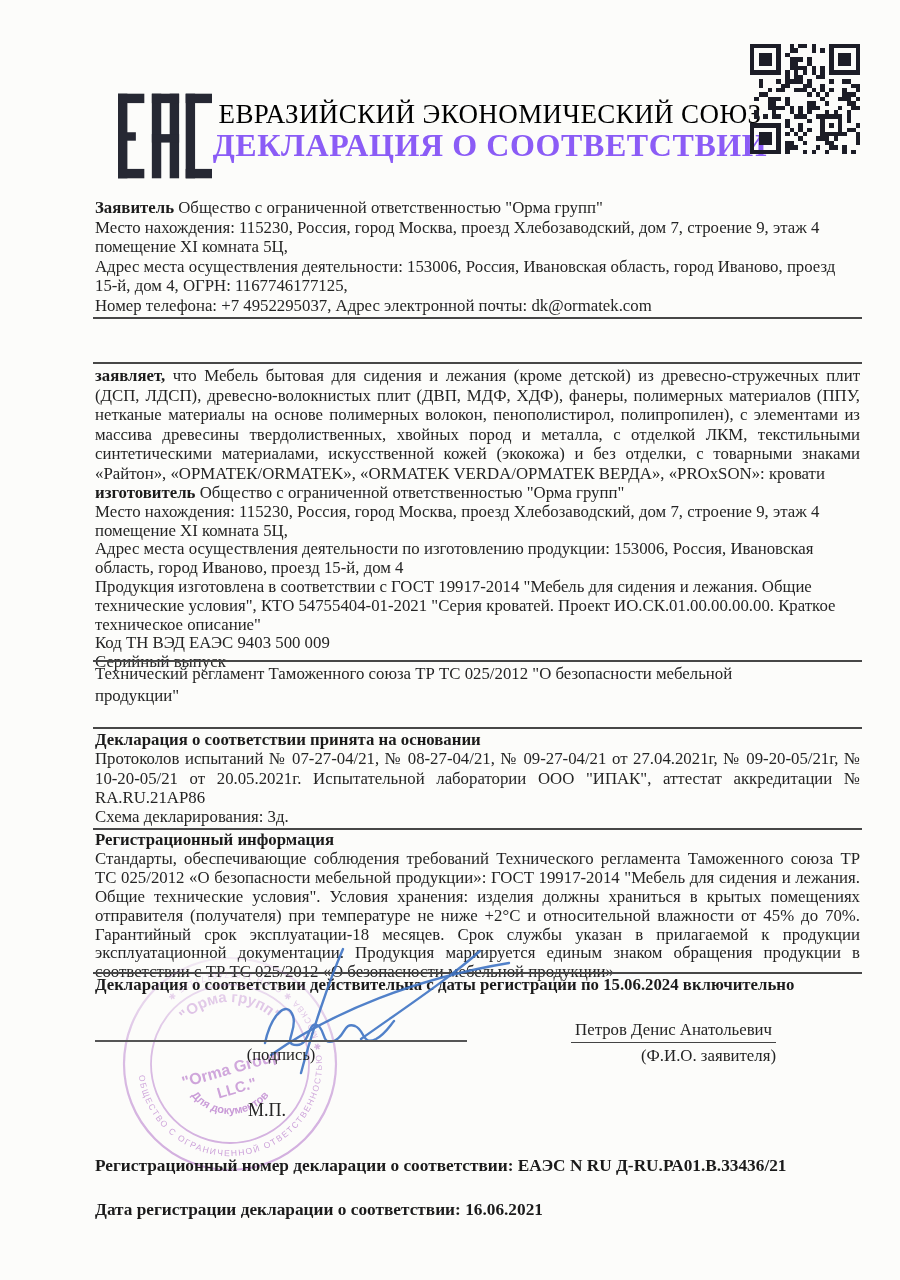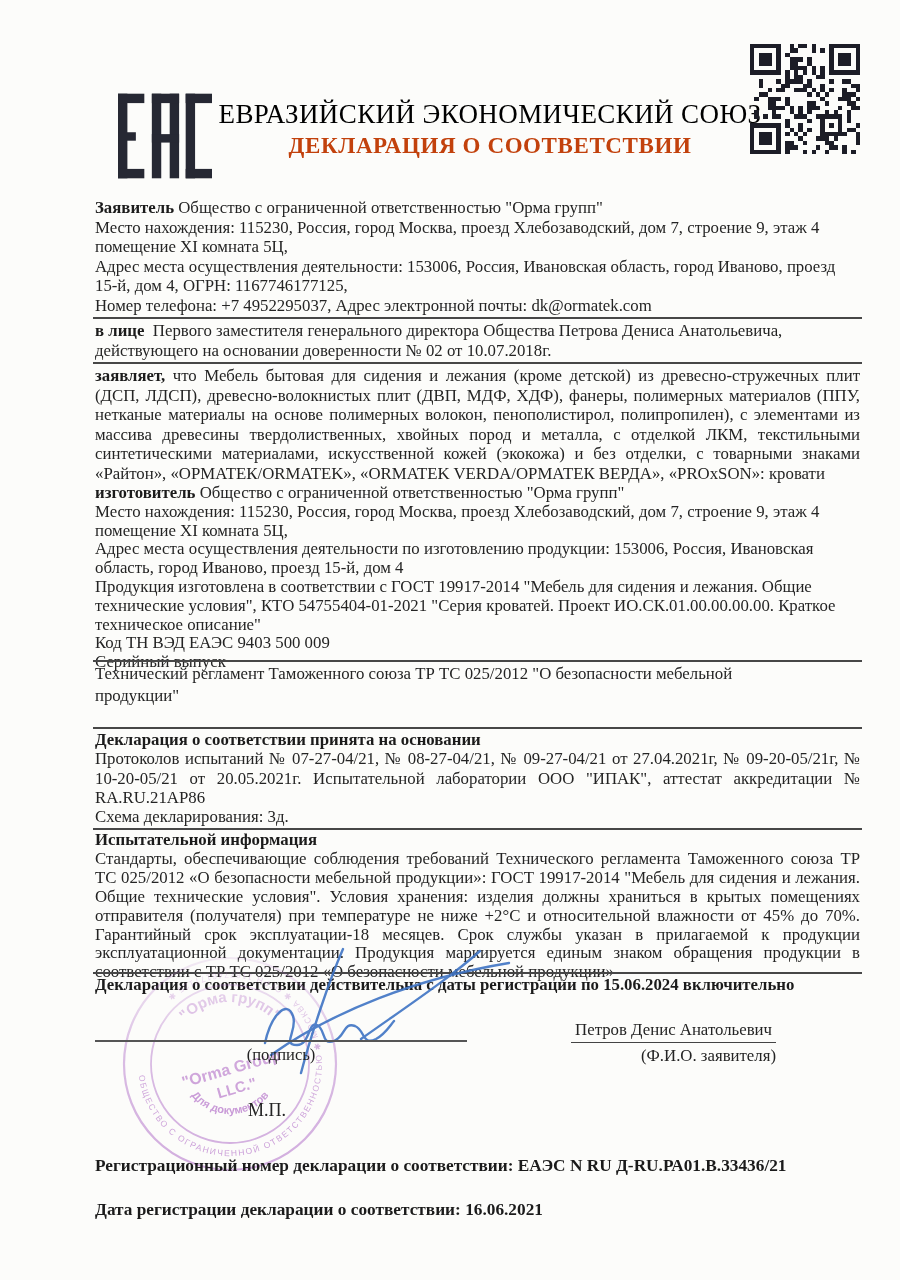--- a/index.html
+++ b/index.html
@@ -9,21 +9,21 @@
     font-family:"Liberation Serif","DejaVu Serif",serif;
     color:#242424;
   }
   .sec{position:absolute;left:95px;width:765px;font-size:16.8px;line-height:19.5px;}
   .sec .ln{margin:0;padding:0;}
   .justify{text-align:justify;}
   b,.b{font-weight:bold;color:#1b1b1b;}
   .rule{position:absolute;left:93px;width:769px;height:2px;background:#474747;}
   .titles{position:absolute;left:210px;top:99px;width:560px;text-align:center;}
   .t1{font-size:27px;font-weight:normal;letter-spacing:.4px;line-height:31px;color:#000000;}
-  .t2{font-size:23px;font-weight:bold;letter-spacing:.6px;line-height:31px;color:#c2410c;}
+  .t2{font-size:32px;font-weight:bold;letter-spacing:.6px;line-height:31px;color:#8b5cf6;}
   .eac{position:absolute;left:118px;top:93px;width:94px;height:86px;}
   .qr{position:absolute;left:750px;top:44px;width:110px;height:110px;shape-rendering:crispEdges;}
   .sigline{position:absolute;left:95px;top:1040px;width:372px;height:1.6px;background:#555;}
   .podpis{position:absolute;left:95px;top:1045px;width:372px;text-align:center;font-size:16.5px;}
   .fio{position:absolute;left:550px;top:1020px;width:226px;text-align:right;font-size:16.8px;}
   .fio .nm{display:inline-block;border-bottom:1.6px solid #444;padding:0 4px 2px 4px;}
   .fio .cap{margin-top:3px;}
   .mp{position:absolute;left:248px;top:1100px;font-size:18px;}
   .footer-line{position:absolute;left:95px;width:780px;font-size:17.3px;font-weight:bold;color:#1b1b1b;margin-top:32px;}
   .stampwrap{
@@ -340,23 +340,20 @@
     </svg>
 
   <div class="sec" style="top:198px">
     <div class="ln"><b>Заявитель</b> <span>Общество с ограниченной ответственностью "Орма групп"</span></div>
     <div class="ln">Место нахождения: 115230, Россия, город Москва, проезд Хлебозаводский, дом 7, строение 9, этаж 4 помещение XI комната 5Ц,</div>
     <div class="ln">Адрес места осуществления деятельности: 153006, Россия, Ивановская область, город Иваново, проезд 15-й, дом 4, ОГРН: 1167746177125,</div>
     <div class="ln">Номер телефона: +7 4952295037, Адрес электронной почты: dk@ormatek.com</div>
   </div>
   <div class="rule" style="top:317px"></div>
 
-  <div class="sec" style="top:321px">
-    <div class="ln"><b>в лице</b>&nbsp; <span>Первого заместителя генерального директора Общества Петрова Дениса Анатольевича, действующего на основании доверенности № 02 от 10.07.2018г.</span></div>
-  </div>
   <div class="rule" style="top:362px"></div>
 
   <div class="sec justify" style="top:366px">
     <div class="ln"><b>заявляет,</b> <span>что Мебель бытовая для сидения и лежания (кроме детской) из древесно-стружечных плит (ДСП, ЛДСП), древесно-волокнистых плит (ДВП, МДФ, ХДФ), фанеры, полимерных материалов (ППУ, нетканые материалы на основе полимерных волокон, пенополистирол, полипропилен), с элементами из массива древесины твердолиственных, хвойных пород и металла, с отделкой ЛКМ, текстильными синтетическими материалами, искусственной кожей (экокожа) и без отделки, с товарными знаками «Райтон», «ОРМАТЕК/ORMATEK», «ORMATEK VERDA/ОРМАТЕК ВЕРДА», «PROxSON»: кровати</span></div>
   </div>
   <div class="sec" style="top:484px;line-height:18.8px">
     <div class="ln"><b>изготовитель</b> <span>Общество с ограниченной ответственностью "Орма групп"</span></div>
     <div class="ln">Место нахождения: 115230, Россия, город Москва, проезд Хлебозаводский, дом 7, строение 9, этаж 4 помещение XI комната 5Ц,</div>
     <div class="ln">Адрес места осуществления деятельности по изготовлению продукции: 153006, Россия, Ивановская область, город Иваново, проезд 15-й, дом 4</div>
     <div class="ln">Продукция изготовлена в соответствии с ГОСТ 19917-2014 "Мебель для сидения и лежания. Общие технические условия", КТО 54755404-01-2021 "Серия кроватей. Проект ИО.СК.01.00.00.00.00. Краткое техническое описание"</div>
@@ -371,21 +368,21 @@
   <div class="rule" style="top:727px"></div>
 
   <div class="sec" style="top:730px;line-height:19.3px">
     <div class="ln b">Декларация о соответствии принята на основании</div>
     <div class="ln justify">Протоколов испытаний № 07-27-04/21, № 08-27-04/21, № 09-27-04/21 от 27.04.2021г, № 09-20-05/21г, № 10-20-05/21 от 20.05.2021г. Испытательной лаборатории ООО "ИПАК", аттестат аккредитации № RA.RU.21АР86</div>
     <div class="ln">Схема декларирования: 3д.</div>
   </div>
   <div class="rule" style="top:828px"></div>
 
   <div class="sec" style="top:831px;line-height:18.9px">
-    <div class="ln b">Испытательной информация</div>
+    <div class="ln b">Регистрационный информация</div>
     <div class="ln justify">Стандарты, обеспечивающие соблюдения требований Технического регламента Таможенного союза ТР ТС 025/2012 «О безопасности мебельной продукции»: ГОСТ 19917-2014 "Мебель для сидения и лежания. Общие технические условия". Условия хранения: изделия должны храниться в крытых помещениях отправителя (получателя) при температуре не ниже +2°С и относительной влажности от 45% до 70%. Гарантийный срок эксплуатации-18 месяцев. Срок службы указан в прилагаемой к продукции эксплуатационной документации. Продукция маркируется единым знаком обращения продукции в соответствии с ТР ТС 025/2012 «О безопасности мебельной продукции»</div>
   </div>
   <div class="rule" style="top:972px"></div>
 
   <div class="sec b" style="top:975px;font-weight:bold">Декларация о соответствии действительна с даты регистрации по  15.06.2024 включительно</div>
 
   <div class="stampwrap">
     <svg viewBox="0 0 250 232" aria-hidden="true">
       <defs>
         <path id="arcTop" d="M 62 112 A 62 62 0 0 1 186 112"></path>

